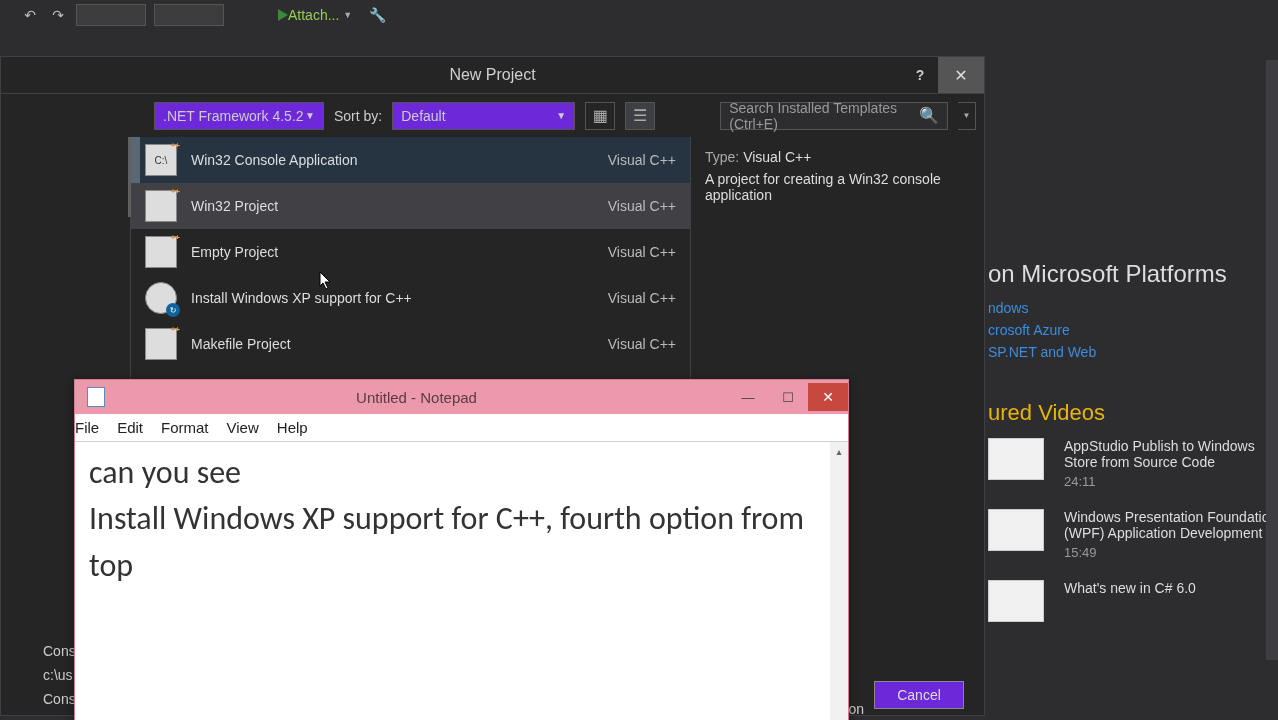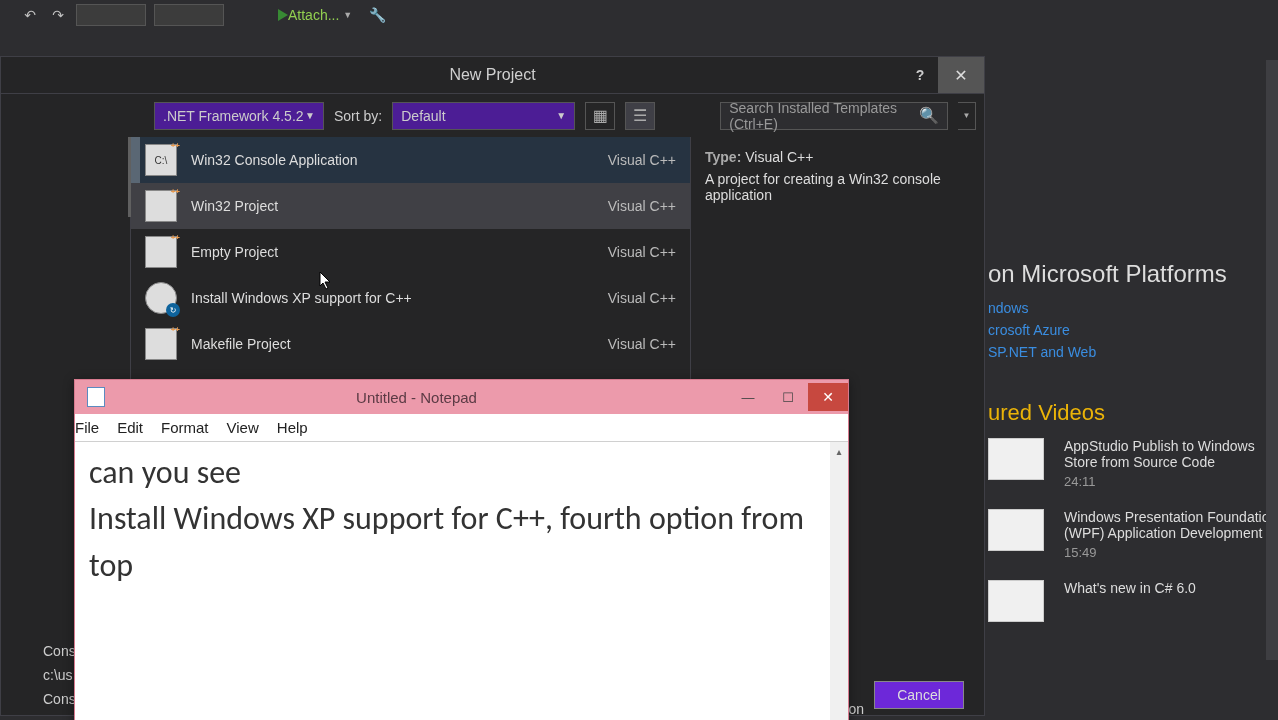--- a/index.html
+++ b/index.html
@@ -12,21 +12,21 @@
   .attach-btn { display: flex; align-items: center; gap: 0; color: #92d050; font-size: 14px; padding: 2px 8px; }
   .play { width: 0; height: 0; border-left: 10px solid #388a34; border-top: 6px solid transparent; border-bottom: 6px solid transparent; }
 
   
   .dialog { position: absolute; left: 0; top: 56px; width: 985px; height: 660px; background: #252526; border: 1px solid #3f3f46; }
   .dlg-title { display: flex; align-items: center; justify-content: center; height: 36px; color: #d0d0d0; font-size: 16px; position: relative; }
   .dlg-close { position: absolute; right: 0; top: 0; width: 46px; height: 36px; background: #555; display: flex; align-items: center; justify-content: center; color: #ddd; font-size: 16px; }
   .dlg-help { position: absolute; right: 46px; top: 0; width: 36px; height: 36px; display: flex; align-items: center; justify-content: center; color: #ccc; font-size: 14px; font-weight: bold; }
 
   .dlg-controls { display: flex; align-items: center; height: 44px; padding: 0 8px; gap: 10px; border-top: 1px solid #3f3f46; }
-  .dropdown { display: flex; align-items: center; height: 28px; border: 1px solid #555; background: #4c1d95; color: #ccc; padding: 0 8px; font-size: 14px; }
+  .dropdown { display: flex; align-items: center; height: 28px; border: 1px solid #555; background: #6d28d9; color: #ccc; padding: 0 8px; font-size: 14px; }
   .dropdown .arrow { margin-left: auto; font-size: 10px; }
   .dd-fw { width: 170px; margin-left: 145px; }
   .sort-lbl { color: #ccc; font-size: 14px; }
   .dd-sort { width: 183px; }
   .view-btn { width: 30px; height: 28px; border: 1px solid #555; display: flex; align-items: center; justify-content: center; color: #aaa; }
   .view-btn.active { background: #3f3f46; }
   .search-box { flex: 1; height: 28px; border: 1px solid #555; background: #2d2d30; display: flex; align-items: center; padding: 0 8px; color: #999; font-size: 14px; margin-left: 55px; }
   .search-icon { margin-left: auto; color: #ccc; font-size: 16px; }
   .search-dd { width: 18px; height: 28px; border: 1px solid #555; border-left: none; display: flex; align-items: center; justify-content: center; color: #aaa; font-size: 8px; }
 
@@ -37,21 +37,21 @@
   .tpl-item { display: flex; align-items: center; height: 46px; padding: 0 14px; color: #ddd; font-size: 14px; position: relative; }
   .tpl-item.selected { background: #3399ff20; }
   .tpl-item.selected2 { background: #404045; }
   .tpl-item .icon { width: 32px; height: 32px; background: #ddd; border: 1px solid #888; margin-right: 14px; display: flex; align-items: center; justify-content: center; font-size: 10px; color: #333; position: relative; }
   .tpl-item .plus { position: absolute; top: -4px; right: -4px; font-size: 8px; color: #e89a4f; font-weight: bold; }
   .tpl-item .lang { margin-left: auto; color: #bbb; font-size: 14px; }
   .globe { border-radius: 50%; }
   .globe .sync { position: absolute; bottom: -4px; right: -4px; width: 14px; height: 14px; background: #0e639c; border-radius: 50%; color: white; font-size: 8px; display: flex; align-items: center; justify-content: center; }
 
   .tpl-info { flex: 1; padding: 12px 14px; color: #ddd; font-size: 14px; }
-  .tpl-info .label { color: #aaa; font-weight: bold; }
+  .tpl-info .label { color: #aaa; font-weight: normal; }
 
   .dlg-footer { position: absolute; bottom: 0; left: 0; right: 0; height: 40px; display: flex; align-items: center; justify-content: flex-end; padding-right: 20px; gap: 10px; }
   .footer-btn { width: 90px; height: 28px; border: 1px solid #888; background: #6d28d9; color: #ddd; font-size: 14px; display: flex; align-items: center; justify-content: center; }
 
   .bottom-labels { position: absolute; left: 42px; top: 586px; color: #ccc; font-size: 14px; }
   .bottom-labels div { margin-bottom: 8px; }
 
   
   .right-panel { position: absolute; right: 0; top: 260px; width: 290px; color: #3a8de0; font-size: 14px; }
   .rp-heading { font-size: 24px; color: #ddd; margin-bottom: 12px; }

